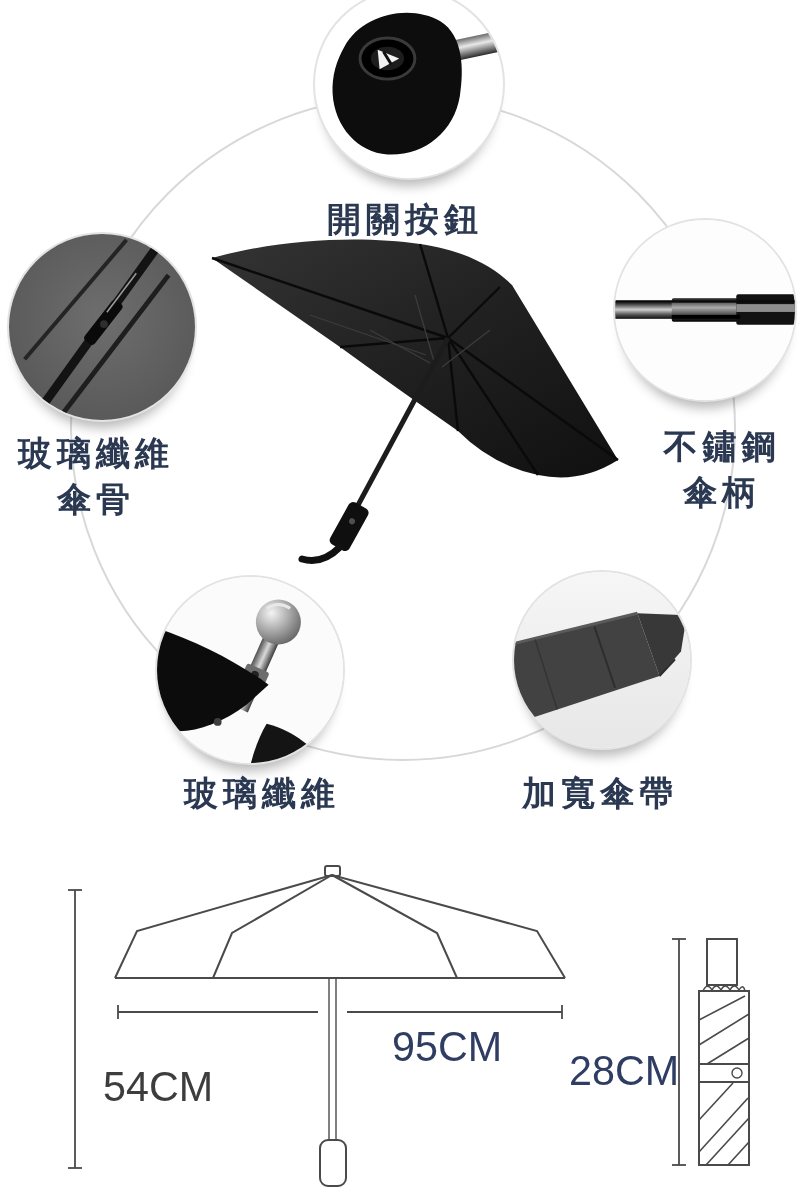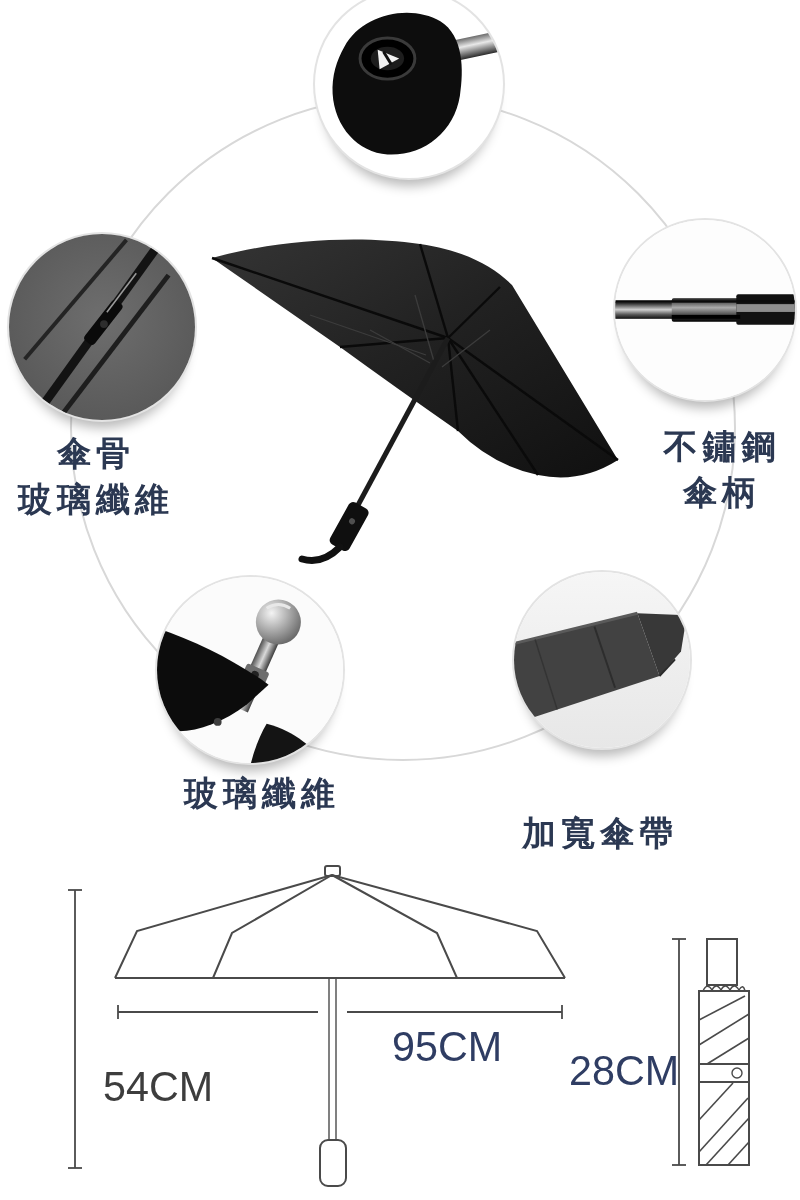--- a/index.html
+++ b/index.html
@@ -43,21 +43,21 @@
     font-size:34px;
     letter-spacing:5px;
     text-align:center;
     line-height:46px;
     white-space:nowrap;
   }
   .lbl-top{left:275px;top:196px;width:260px;}
   .lbl-left{left:0px;top:430px;width:192px;}
   .lbl-right{left:642px;top:423px;width:160px;}
   .lbl-bl{left:132px;top:770px;width:260px;}
-  .lbl-br{left:470px;top:770px;width:260px;margin-top:40px;}
+  .lbl-br{left:470px;top:770px;width:260px;}
 
   
   .dim-label{
     position:absolute;
     font-size:43px;
     font-weight:400;
     letter-spacing:0px;
     transform:scaleX(.96);
     transform-origin:left top;
     white-space:nowrap;
@@ -222,23 +222,26 @@
         <path d="M-20,48 L138,54 L142,122 L-20,128 Z" fill="#424242"></path>
         <path d="M138,54 L186,70 L170,104 L142,122 Z" fill="#383838"></path>
         <path d="M-20,48 L138,54" stroke="#5a5a5a" stroke-width="3"></path>
         <path d="M92,55 L95,121" stroke="#2d2d2d" stroke-width="2"></path>
         <path d="M30,51 L32,126" stroke="#343434" stroke-width="1.5"></path>
         <path d="M142,122 L162,110" stroke="#2a2a2a" stroke-width="2"></path>
       </g>
     </svg>
   </div>
 
+  <div class="cjk-label lbl-top">
+    <span>開關按鈕</span>
+  </div>
   <div class="cjk-label lbl-left">
+    <span style="display:block">玻璃纖維</span>
     <span style="display:block">傘骨</span>
-    <span style="display:block">玻璃纖維</span>
   </div>
   <div class="cjk-label lbl-right">
     <span style="display:block">不鏽鋼</span>
     <span style="display:block">傘柄</span>
   </div>
   <div class="cjk-label lbl-bl">
     <span>玻璃纖維</span>
   </div>
   <div class="cjk-label lbl-br">
     <span>加寬傘帶</span>

